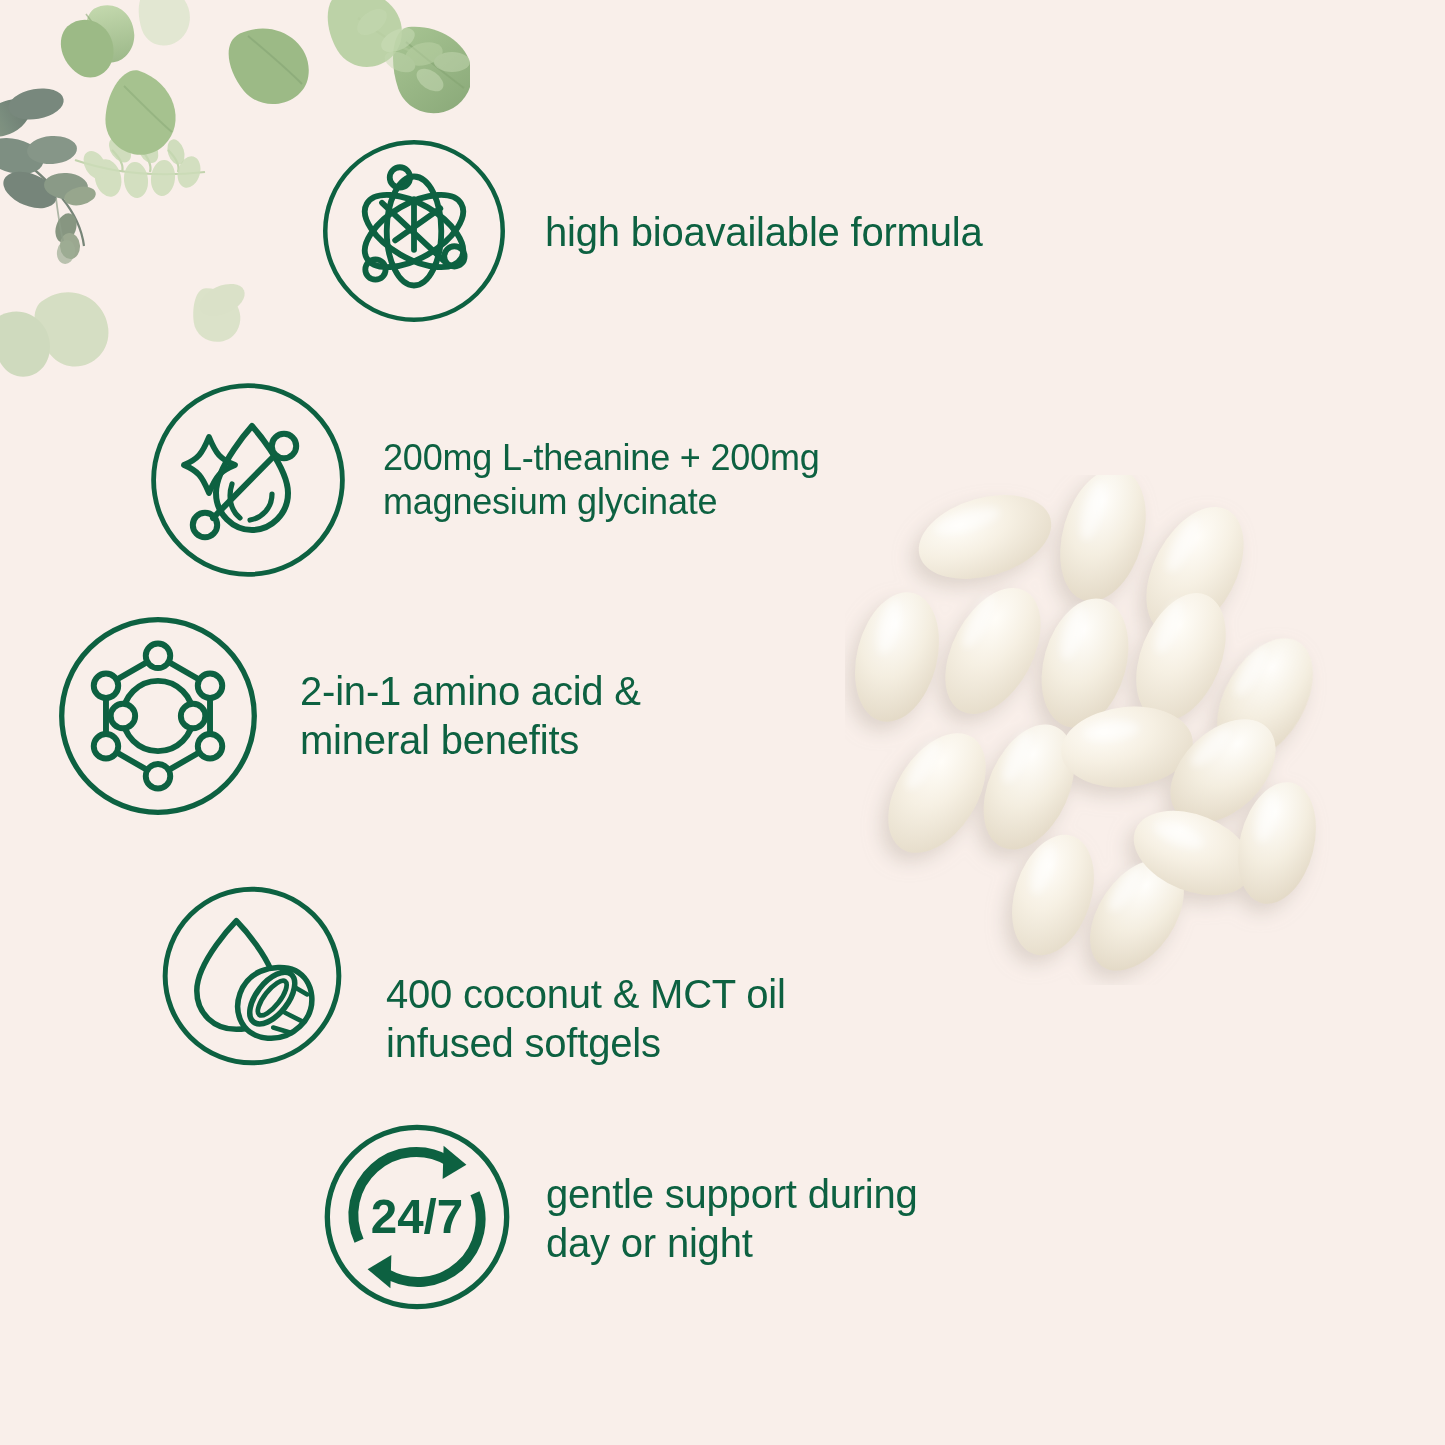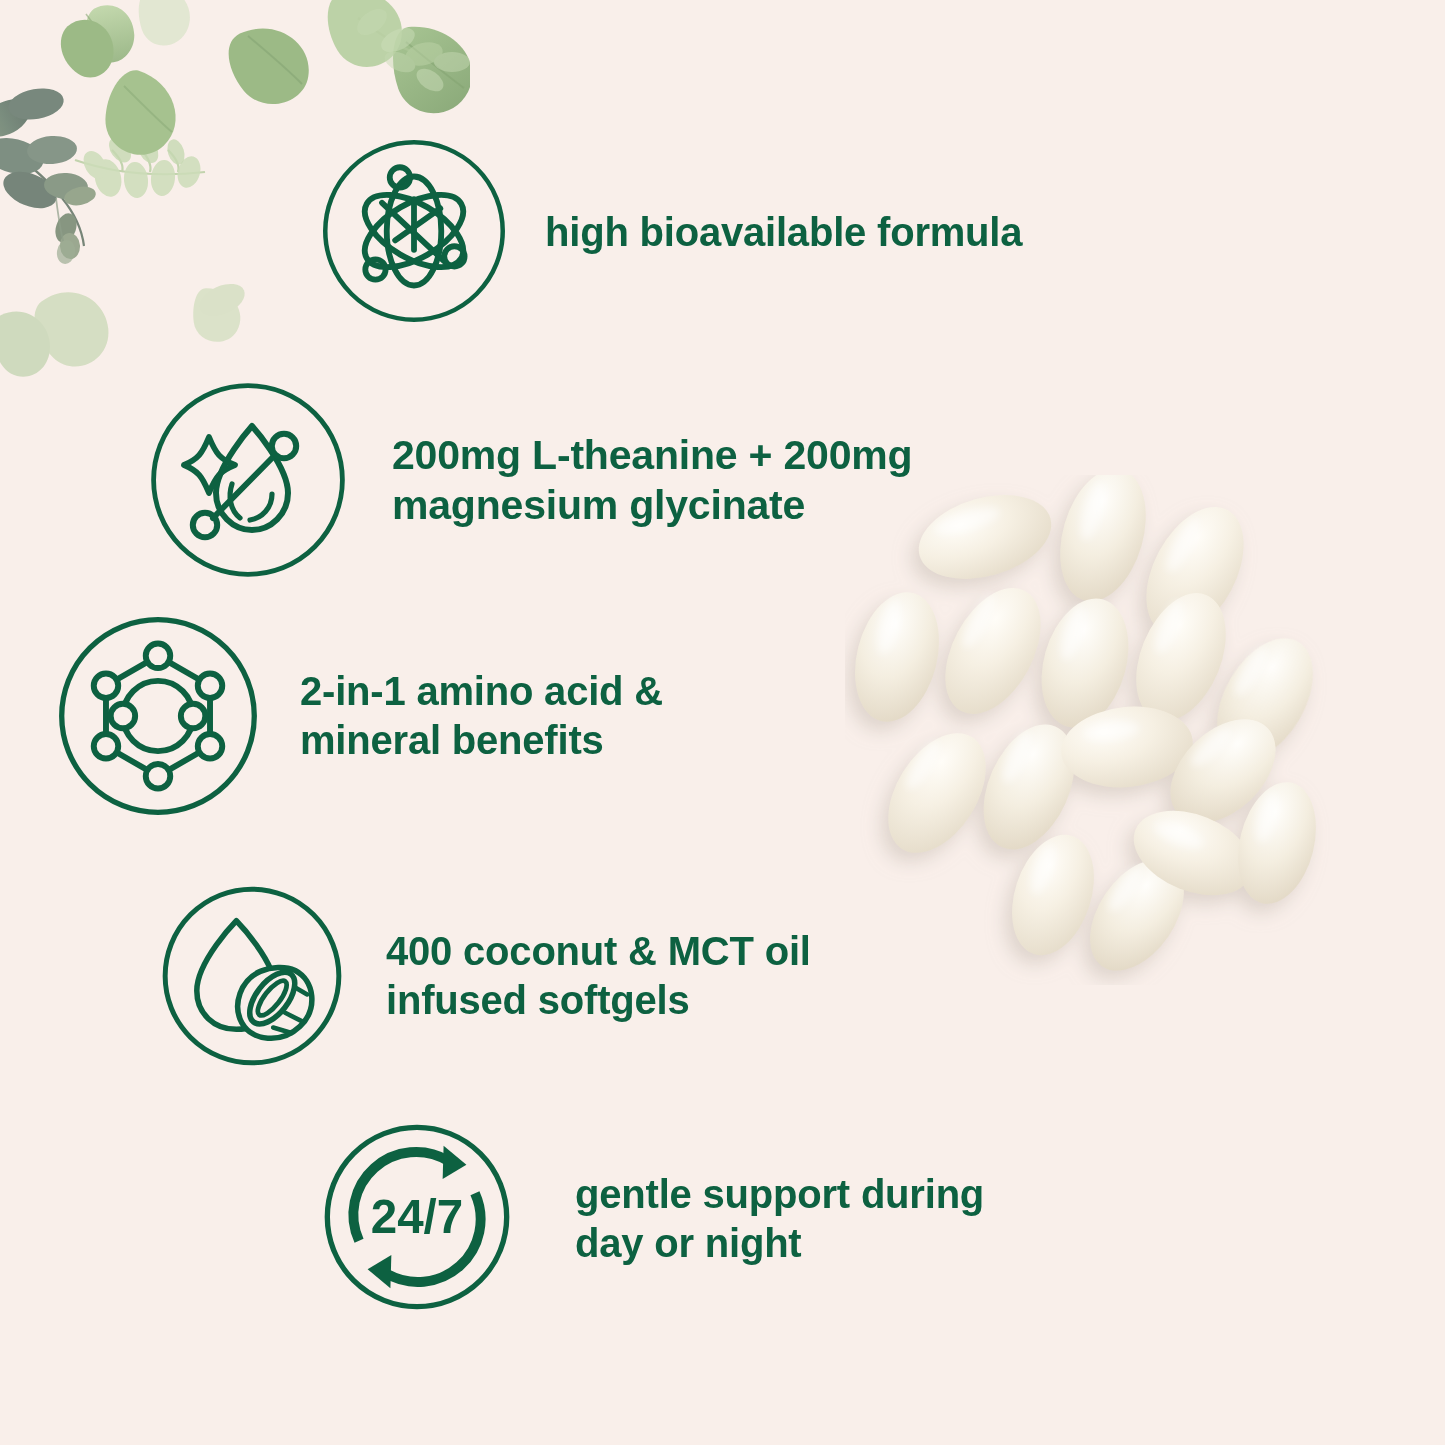--- a/index.html
+++ b/index.html
@@ -48,44 +48,44 @@
   }
   .badge {
     flex: 0 0 auto;
     position: relative;
   }
   .badge svg { display: block; }
 
   .feature-text {
     color: #0d6141;
     font-family: "Liberation Sans", sans-serif;
-    font-weight: bold;
+    font-weight: normal;
     letter-spacing: -0.2px;
     line-height: 1.22;
     white-space: pre-line;
   }
 
   
   #feature-1 { left: 320px; top: 137px; }
   #feature-1 .badge { width: 188px; height: 188px; }
   #feature-1 .feature-text { font-size: 40px; margin-left: 37px; margin-top: 2px; }
 
   #feature-2 { left: 148px; top: 380px; }
   #feature-2 .badge { width: 200px; height: 200px; }
-  #feature-2 .feature-text { font-size: 41px; margin-left: 44px; margin-top: 0px; }
+  #feature-2 .feature-text { font-size: 36px; margin-left: 35px; margin-top: 0px; }
 
   #feature-3 { left: 56px; top: 614px; }
   #feature-3 .badge { width: 204px; height: 204px; }
   #feature-3 .feature-text { font-size: 40px; margin-left: 40px; margin-top: 0px; }
 
-  #feature-4 { left: 160px; top: 884px; }
+  #feature-4 { left: 160px; top: 884px; align-items: flex-end; }
   #feature-4 .badge { width: 184px; height: 184px; }
   #feature-4 .feature-text { font-size: 40px; margin-left: 42px; margin-top: 0px; }
 
-  #feature-5 { left: 322px; top: 1122px; gap: 29px; }
+  #feature-5 { left: 322px; top: 1122px; }
   #feature-5 .badge { width: 190px; height: 190px; }
   #feature-5 .feature-text { font-size: 40px; margin-left: 34px; margin-top: 4px; }
 </style>
 </head>
 <body>
 
 <div id="canvas">
 
   <svg id="foliage" viewBox="0 0 470 380" xmlns="http://www.w3.org/2000/svg">
     <defs>

